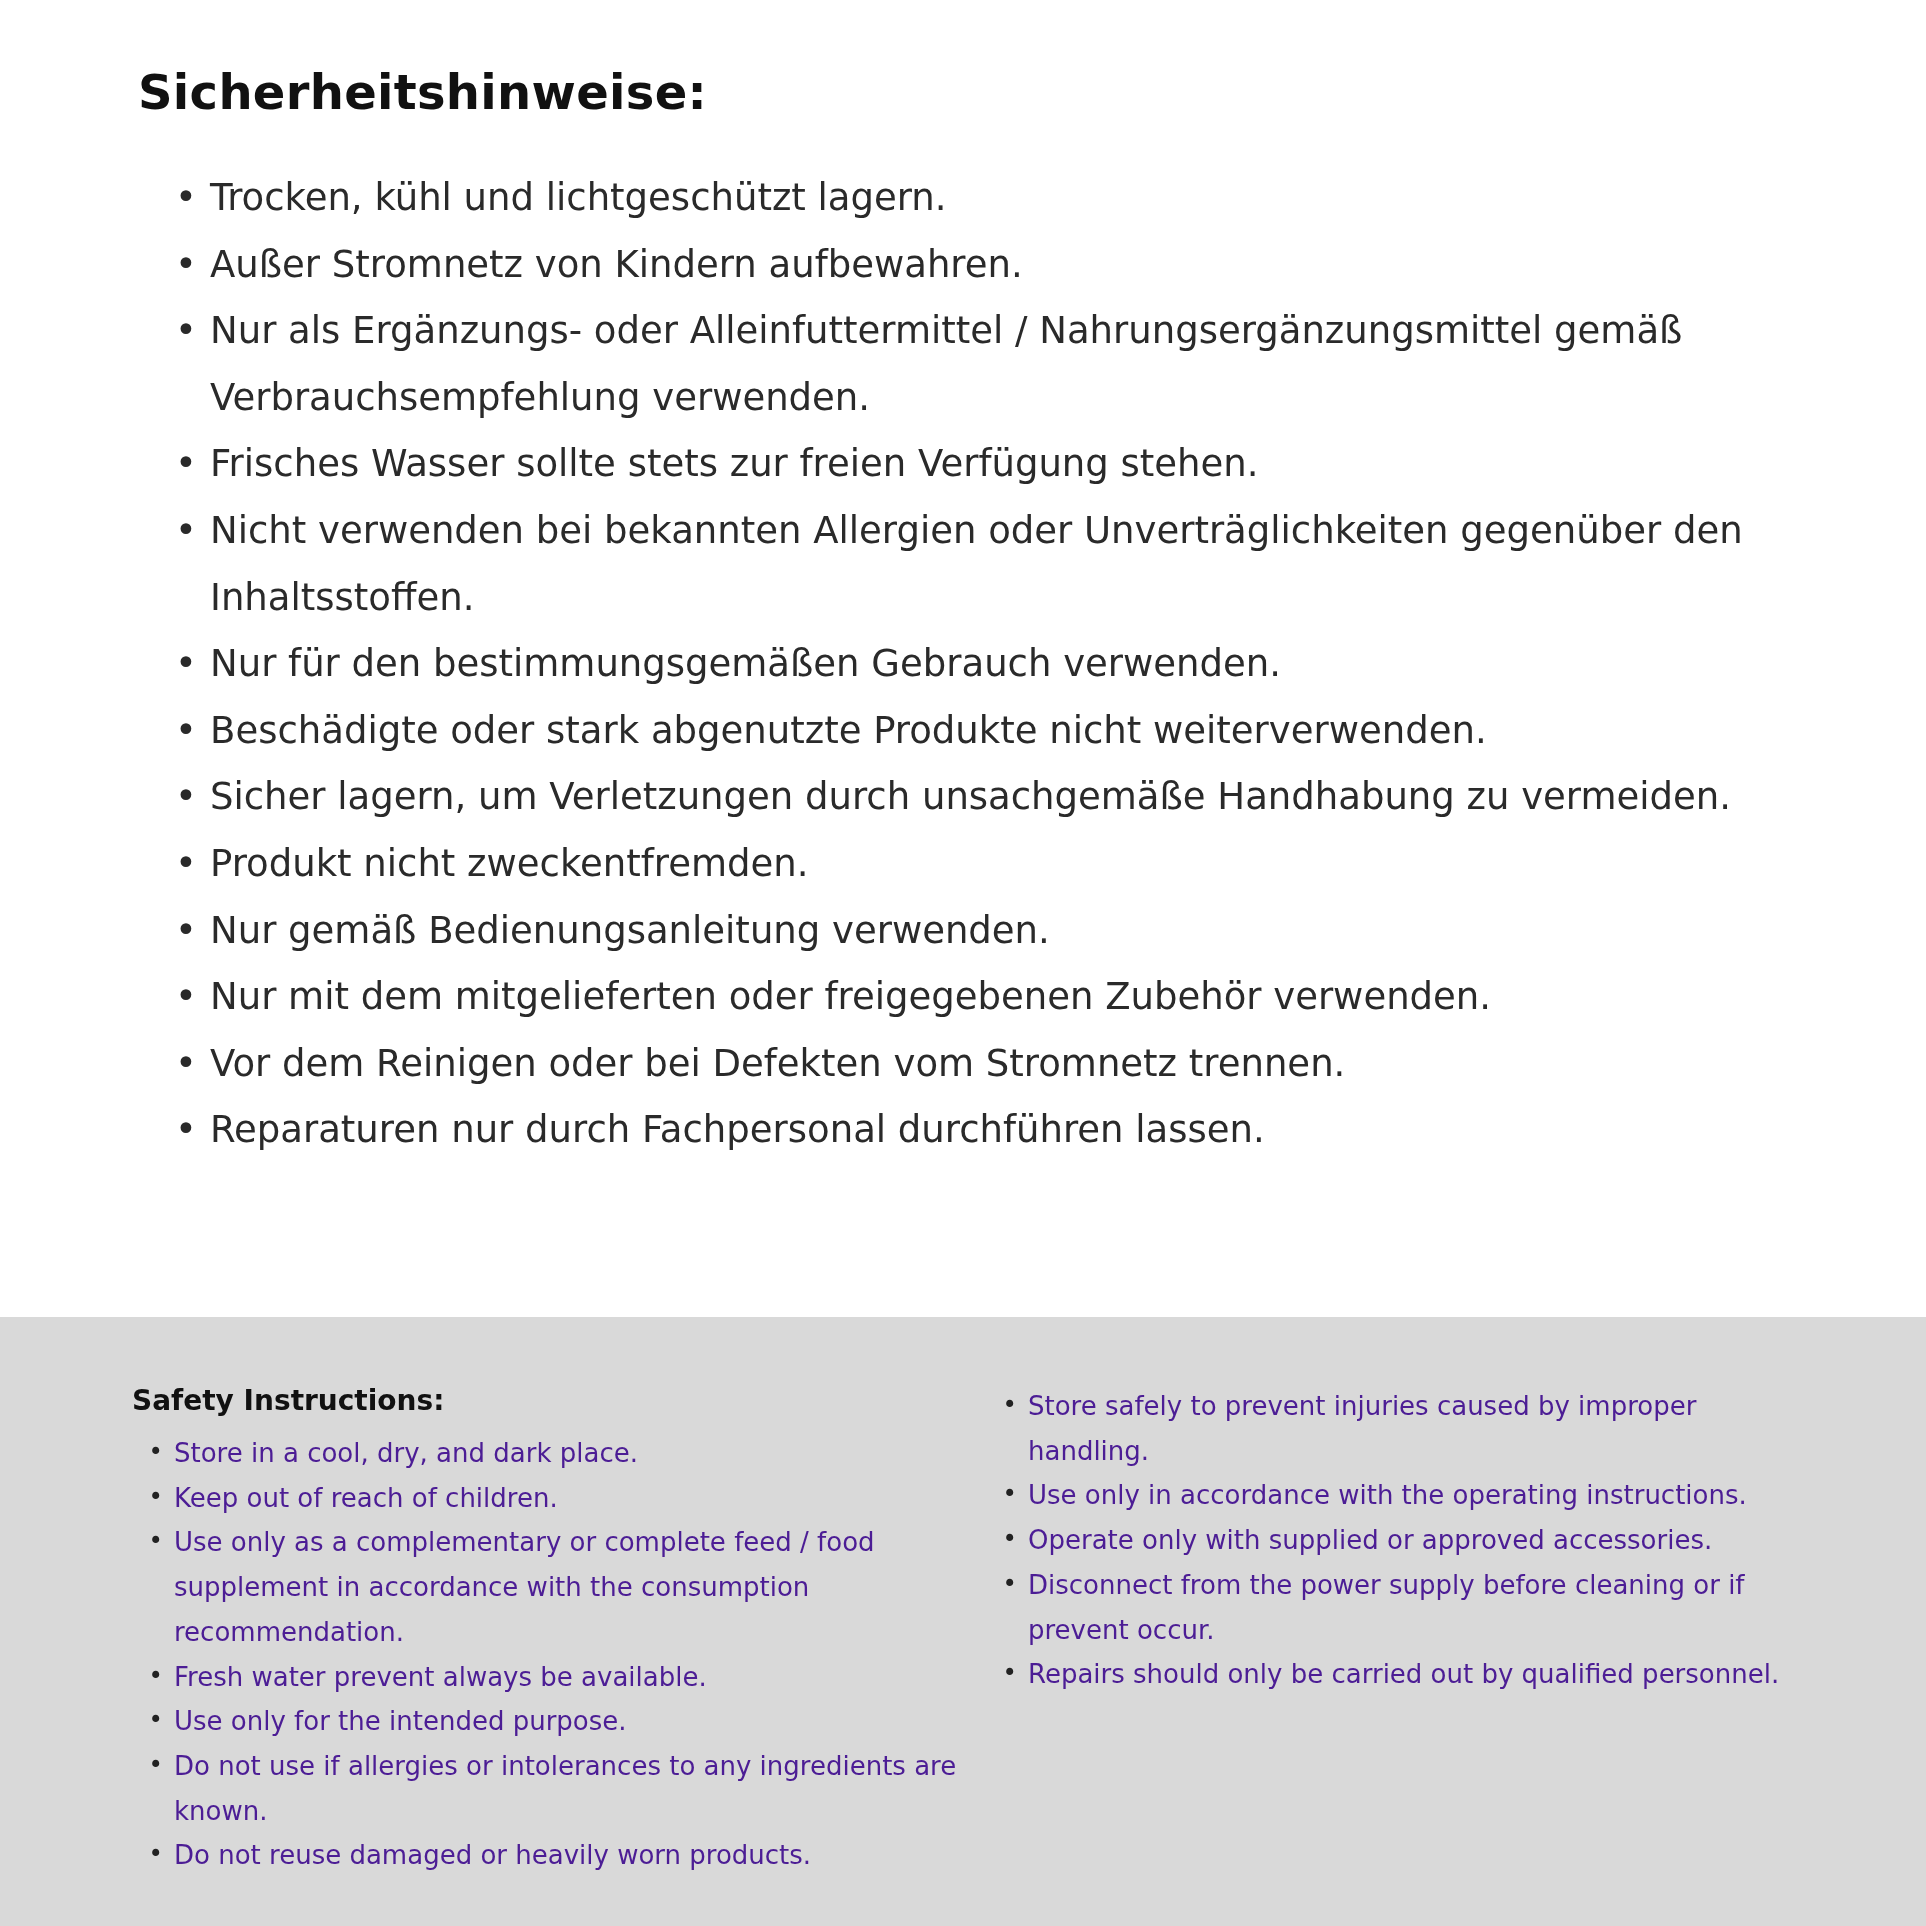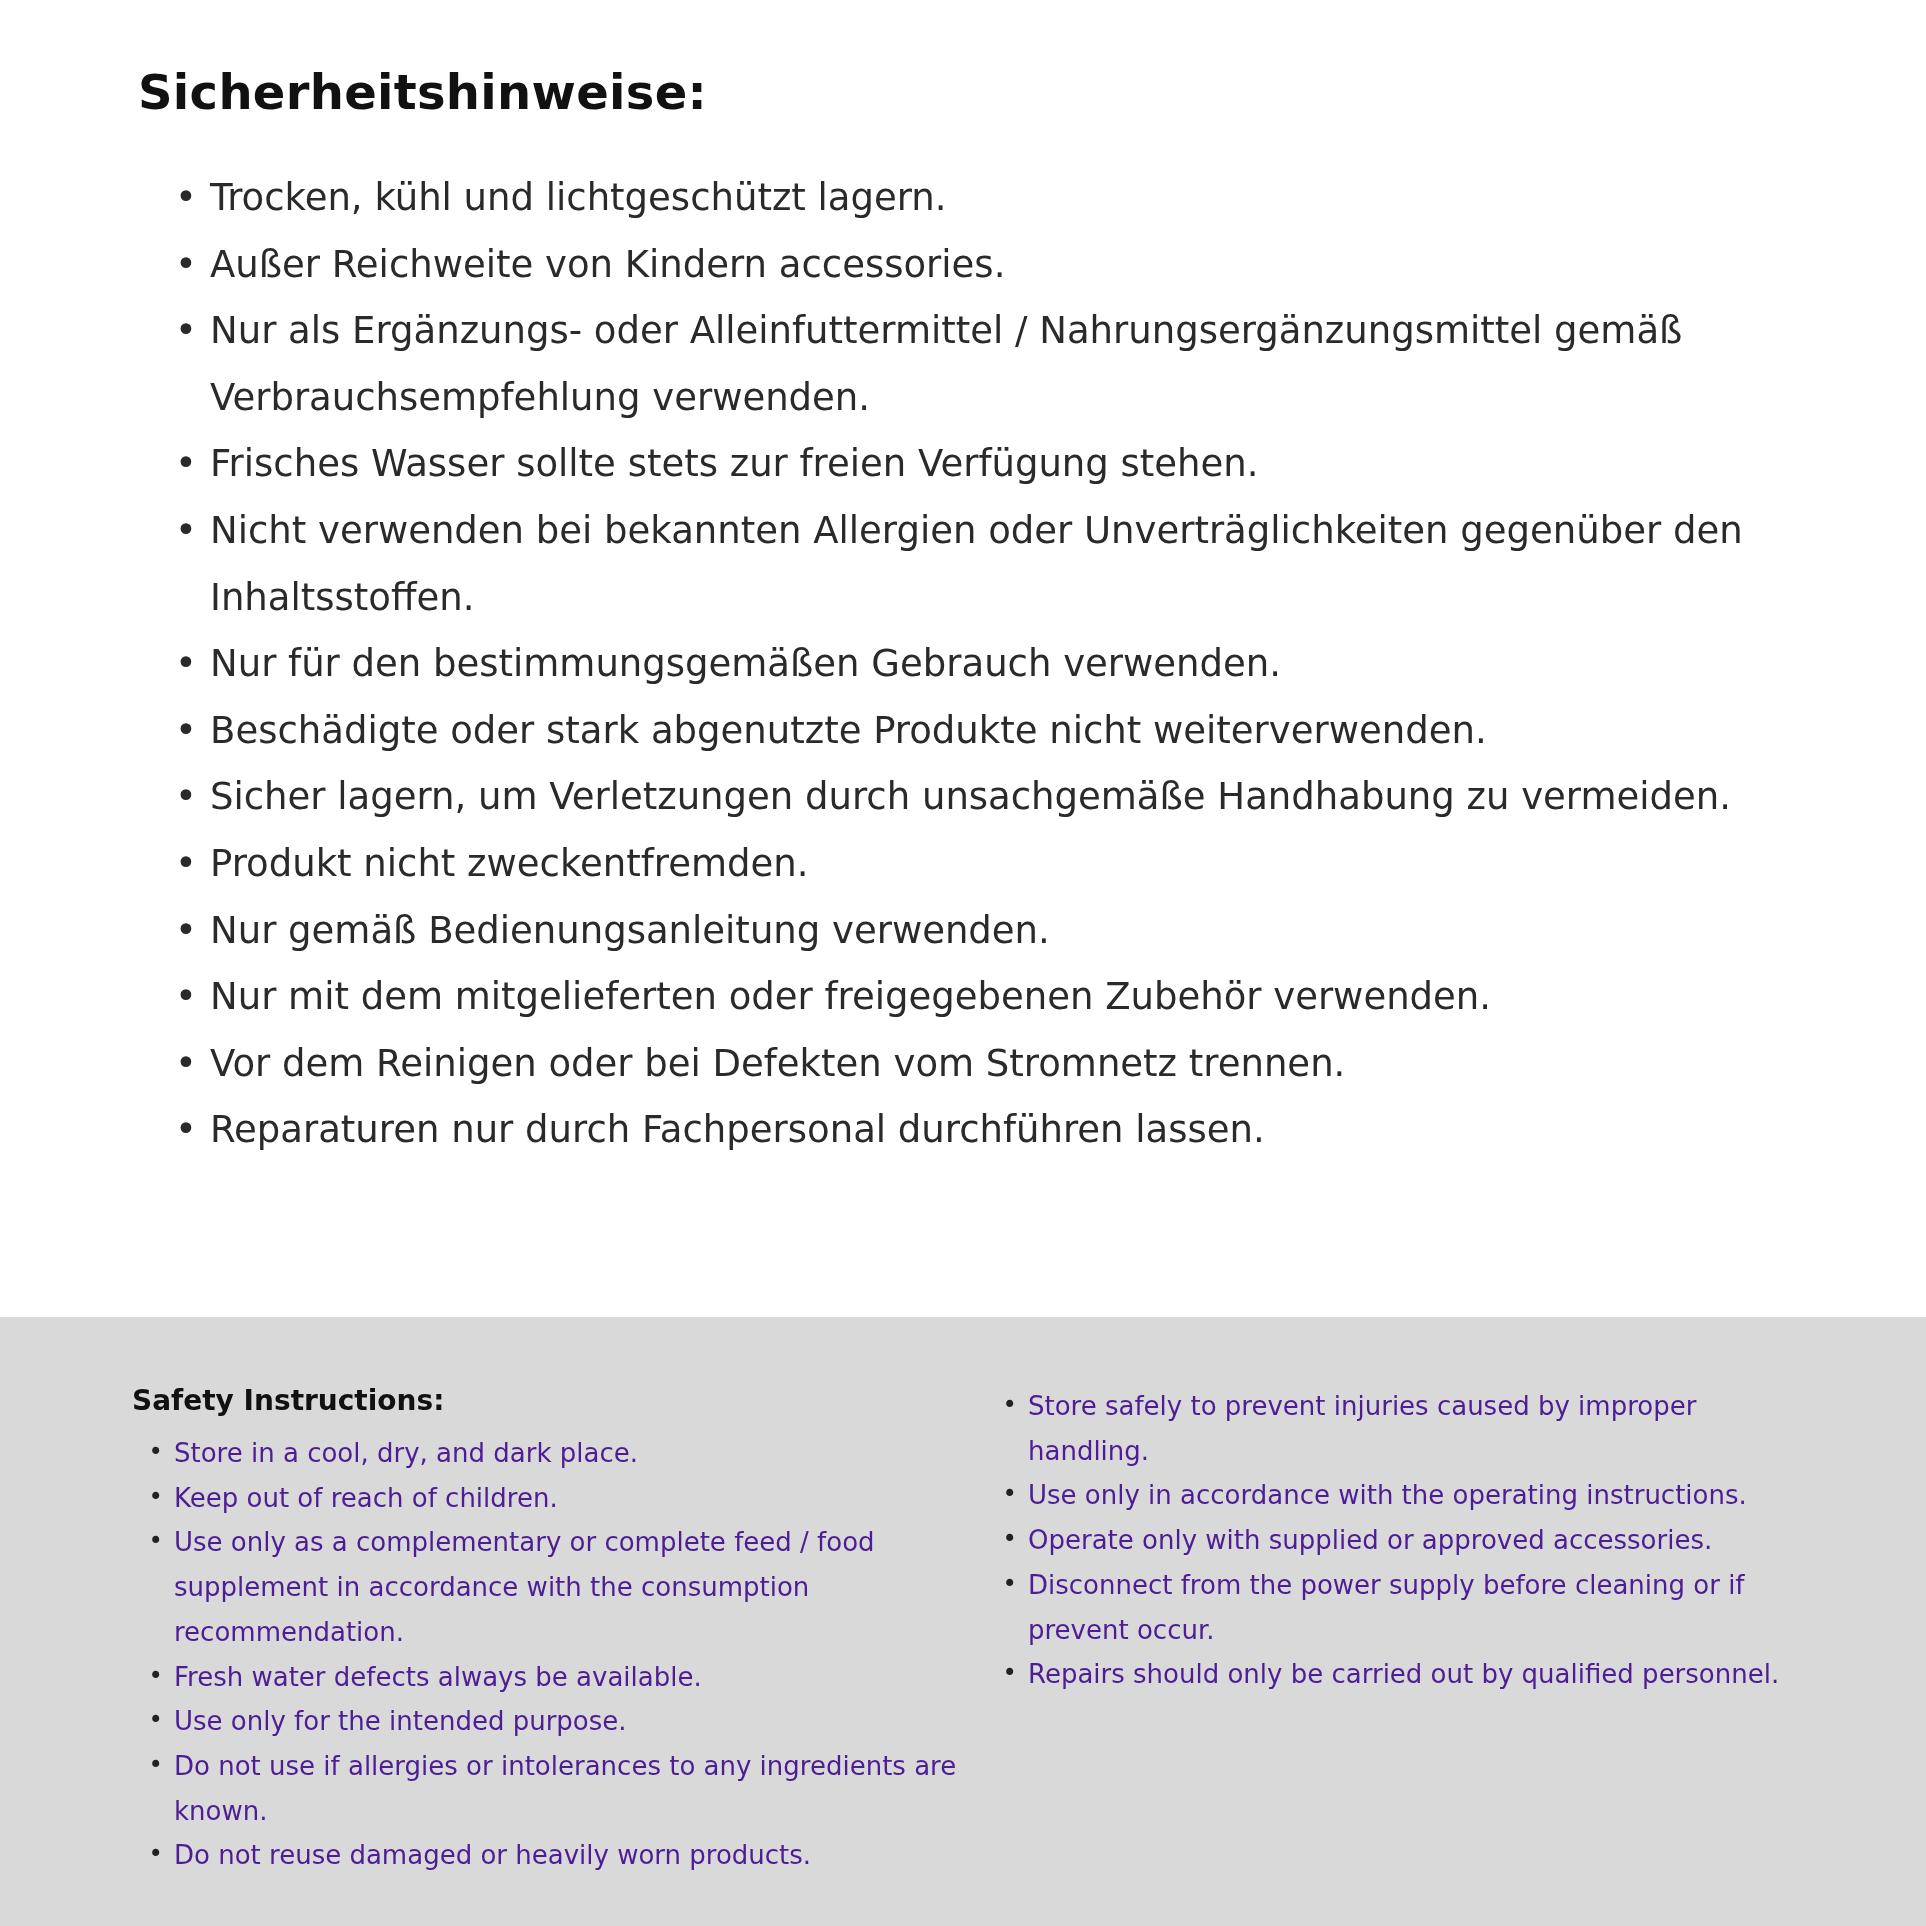--- a/index.html
+++ b/index.html
@@ -93,21 +93,21 @@
 </style>
 </head>
 <body>
 
 <div class="page">
 
   <section class="german-section">
     <h1 class="german-title">Sicherheitshinweise:</h1>
     <ul class="german-list">
       <li>Trocken, kühl und lichtgeschützt lagern.</li>
-      <li>Außer Reichweite von Kindern accessories.</li>
+      <li>Außer Stromnetz von Kindern aufbewahren.</li>
       <li>Nur als Ergänzungs- oder Alleinfuttermittel / Nahrungsergänzungsmittel gemäß Verbrauchsempfehlung verwenden.</li>
       <li>Frisches Wasser sollte stets zur freien Verfügung stehen.</li>
       <li>Nicht verwenden bei bekannten Allergien oder Unverträglichkeiten gegenüber den Inhaltsstoffen.</li>
       <li>Nur für den bestimmungsgemäßen Gebrauch verwenden.</li>
       <li>Beschädigte oder stark abgenutzte Produkte nicht weiterverwenden.</li>
       <li>Sicher lagern, um Verletzungen durch unsachgemäße Handhabung zu vermeiden.</li>
       <li>Produkt nicht zweckentfremden.</li>
       <li>Nur gemäß Bedienungsanleitung verwenden.</li>
       <li>Nur mit dem mitgelieferten oder freigegebenen Zubehör verwenden.</li>
       <li>Vor dem Reinigen oder bei Defekten vom Stromnetz trennen.</li>
@@ -116,21 +116,21 @@
   </section>
 
   <section class="english-section">
 
     <div class="col col-left">
       <h2 class="english-title">Safety Instructions:</h2>
       <ul class="english-list">
         <li>Store in a cool, dry, and dark place.</li>
         <li>Keep out of reach of children.</li>
         <li>Use only as a complementary or complete feed / food supplement in accordance with the consumption recommendation.</li>
-        <li>Fresh water defects always be available.</li>
+        <li>Fresh water prevent always be available.</li>
         <li>Use only for the intended purpose.</li>
         <li>Do not use if allergies or intolerances to any ingredients are known.</li>
         <li>Do not reuse damaged or heavily worn products.</li>
       </ul>
     </div>
 
     <div class="col col-right">
       <ul class="english-list">
         <li>Store safely to prevent injuries caused by improper handling.</li>
         <li>Use only in accordance with the operating instructions.</li>

